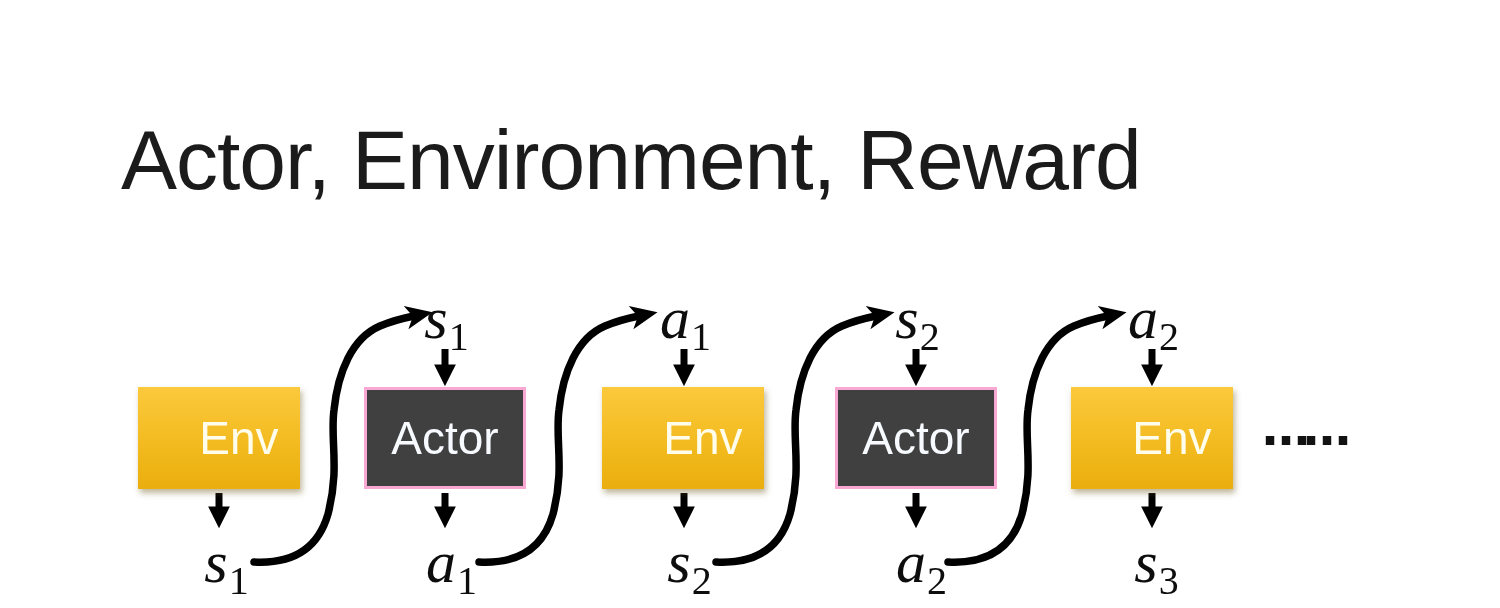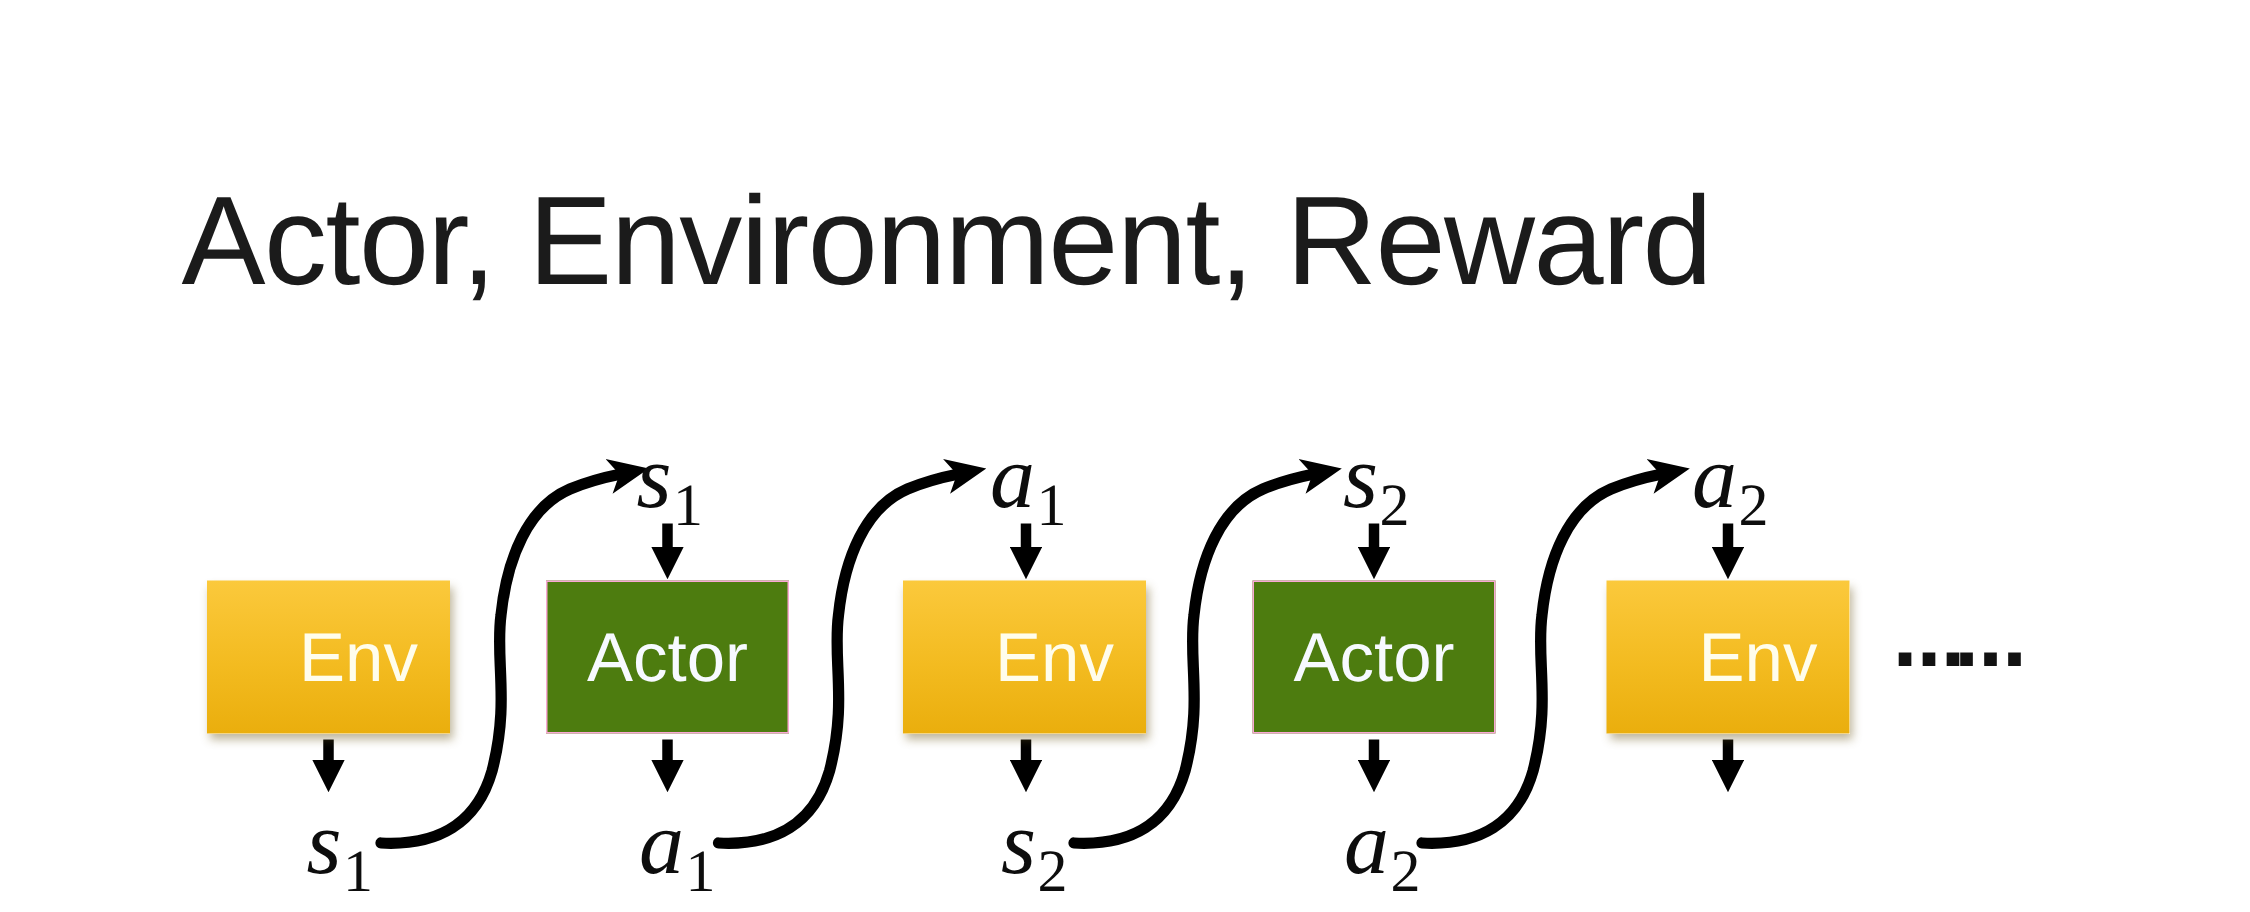--- a/index.html
+++ b/index.html
@@ -13,21 +13,21 @@
          color:#1b1b1b;white-space:nowrap;}
 
   .connector-layer{position:absolute;left:0;top:0;width:1500px;height:608px;}
 
   .box{position:absolute;top:387px;width:162px;height:102px;
        display:flex;align-items:center;justify-content:center;
        font-size:46px;box-sizing:border-box;}
   .box.env{background:linear-gradient(180deg,#fbc93c 0%,#f3bb20 55%,#eaae0d 100%);
            color:#fffdec;
            box-shadow:2px 4px 6px rgba(110,90,30,0.45);padding-left:40px;}
-  .box.actor{background:#4d7c0f;border:1px solid #f9a8d4;color:#f7faff;}
+  .box.actor{background:#404040;border:3px solid #f9a8d4;color:#f7faff;}
   .b-env1{left:138px;}
   .b-actor1{left:364px;}
   .b-env2{left:602px;}
   .b-actor2{left:835px;}
   .b-env3{left:1071px;}
 
   .mlabel{position:absolute;width:120px;text-align:center;white-space:nowrap;
           font-family:Liberation Serif, serif;color:#0d0d0d;line-height:1;}
   .mlabel .base{font-style:italic;font-size:60px;}
   .mlabel .sub{font-style:normal;font-size:40px;position:relative;top:12px;left:1px;}
@@ -108,16 +108,19 @@
   </div>
   <div class="mlabel row-bottom bl2">
     <span class="base">a</span><span class="sub">1</span>
   </div>
   <div class="mlabel row-bottom bl3">
     <span class="base">s</span><span class="sub">2</span>
   </div>
   <div class="mlabel row-bottom bl4">
     <span class="base">a</span><span class="sub">2</span>
   </div>
+  <div class="mlabel row-bottom bl5">
+    <span class="base">s</span><span class="sub">3</span>
+  </div>
 
   <div class="dots">……</div>
 
 </div>
 
 </body></html>

